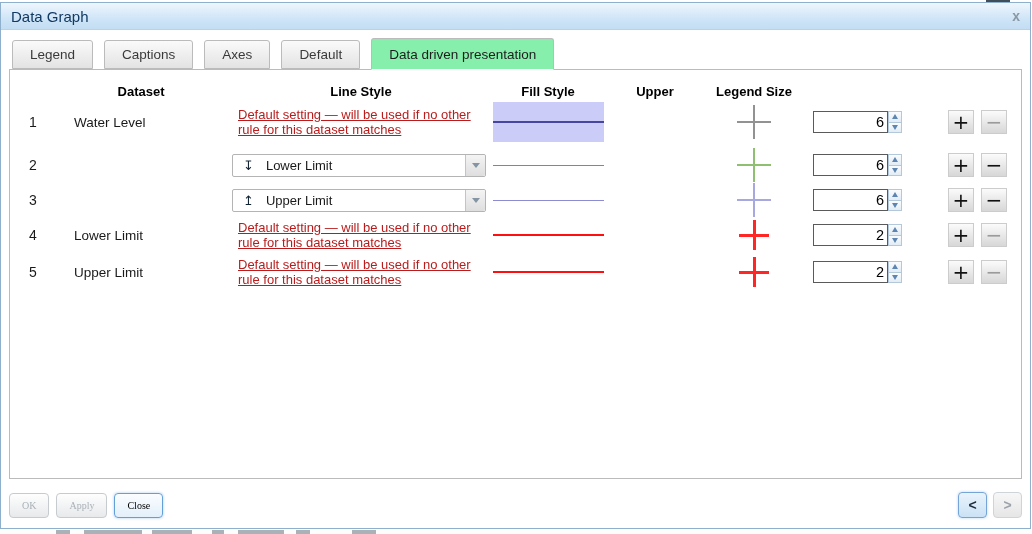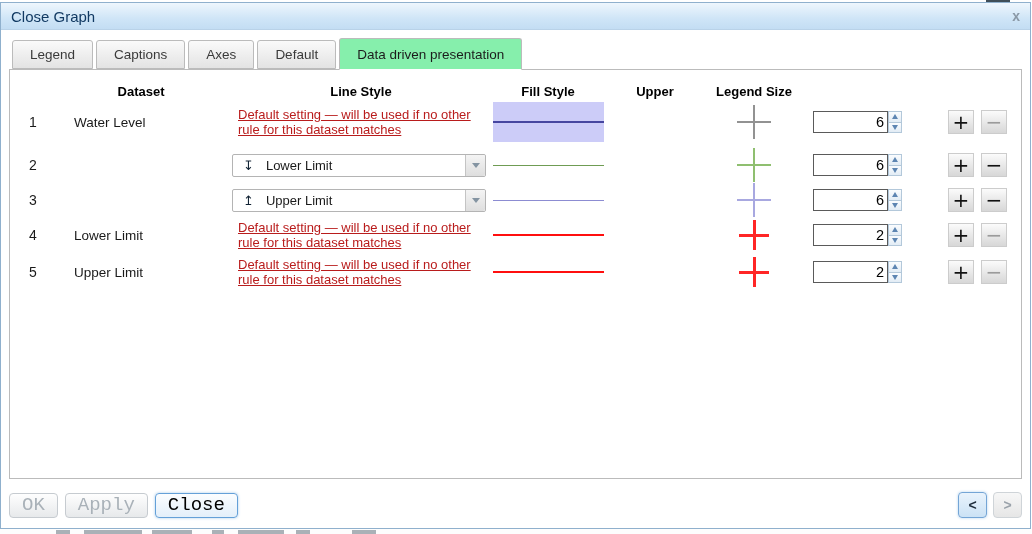--- a/index.html
+++ b/index.html
@@ -16,21 +16,21 @@
 
   .titlebar { height:27px; flex:0 0 27px;
               background:linear-gradient(#eef6fd,#cfe5f7 60%,#c3ddf3);
               border-bottom:1px solid #b9d2e8;
               display:flex; align-items:center; padding:0 10px; }
   .title-text { font-size:15px; color:#123a63; }
   .close-x { margin-left:auto; color:#8a98a6; font-weight:bold; font-size:14px; cursor:pointer; line-height:1; }
 
   .content { flex:1; padding:8px 8px 9px 8px; display:flex; flex-direction:column; }
 
-  .tabbar { display:flex; align-items:flex-end; gap:3px; margin-left:3px; position:relative; z-index:2; }
+  .tabbar { display:flex; align-items:flex-end; gap:11px; margin-left:3px; position:relative; z-index:2; }
   .tab { border:1px solid #bbbbbb; border-radius:3px 3px 0 0; background:linear-gradient(#fafafa,#e3e3e3);
          font-size:13.5px; color:#3a3a3a; padding:6px 17px 6px 17px; cursor:pointer; margin-bottom:0; }
   .tab.active { background:#86efac; color:#1c1c1c; padding:8px 17px 7px 17px;
                 border-bottom:1px solid #ffffff; margin-bottom:-1px; }
 
   .panel { border:1px solid #bbbbbb; background:#fff; height:410px; padding:0 0 0 4px; position:relative; z-index:1; }
 
   .grid { display:grid; grid-template-columns:38px 178px 262px 112px 102px 96px 100px 36px auto; align-items:center; }
   .hdr { margin-top:14px; font-weight:bold; font-size:13px; color:#000; }
   .hdr > div { text-align:center; }
@@ -78,39 +78,39 @@
   .tri-down { width:0; height:0; border-left:3.5px solid transparent; border-right:3.5px solid transparent; border-top:5px solid #5d85b2; }
 
   .pm-cell { display:flex; gap:7px; padding-left:10px; }
   .pm-btn { width:26px; height:24px; border:1px solid #cccccc; background:linear-gradient(#fbfbfb,#d7d7d7);
             font-size:20px; line-height:1; color:#111; display:flex; align-items:center; justify-content:center; cursor:pointer;
             font-family:"DejaVu Sans", sans-serif; }
   .pm-btn.disabled { color:#9b9b9b; }
 
   .footer { margin-top:13px; display:flex; align-items:center; }
   .btn { height:25px; padding:0 12px; border:1px solid #c6cbd0; border-radius:4px;
-         background:linear-gradient(#fefefe,#e7e9eb); font-size:19px; color:#1a1a1a;
-         font-family:Liberation Mono, monospace; cursor:pointer; margin-right:7px; }
+         background:linear-gradient(#fefefe,#e7e9eb); font-size:10px; color:#1a1a1a;
+         font-family:Liberation Serif, serif; cursor:pointer; margin-right:7px; }
   .btn.disabled { color:#a9b1b8; }
   .btn.focused { border-color:#64a0d8; box-shadow:0 0 3px #a8cbea; background:linear-gradient(#fbfdff,#e3effa); color:#000; }
   .nav-group { margin-left:auto; display:flex; gap:6px; }
   .nav-btn { width:29px; height:26px; border-radius:4px; font-size:14px; font-weight:bold;
              display:flex; align-items:center; justify-content:center; cursor:pointer; }
   .nav-prev { border:1px solid #74a5d6; background:linear-gradient(#e9f3fc,#cbe2f5); color:#1d2b3a; box-shadow:0 0 3px #b5d4ee; }
   .nav-next { border:1px solid #cfd4d8; background:linear-gradient(#f7f7f7,#e6e6e6); color:#9aa2aa; }
 </style>
 </head>
 <body>
 
 <div class="bg-notch"></div>
 
 <div class="dialog">
 
   <div class="titlebar">
-    <span class="title-text">Close Graph</span>
+    <span class="title-text">Data Graph</span>
     <span class="close-x">x</span>
   </div>
 
   <div class="content">
 
     <div class="tabbar">
       <div class="tab">Legend</div>
       <div class="tab">Captions</div>
       <div class="tab">Axes</div>
       <div class="tab">Default</div>

